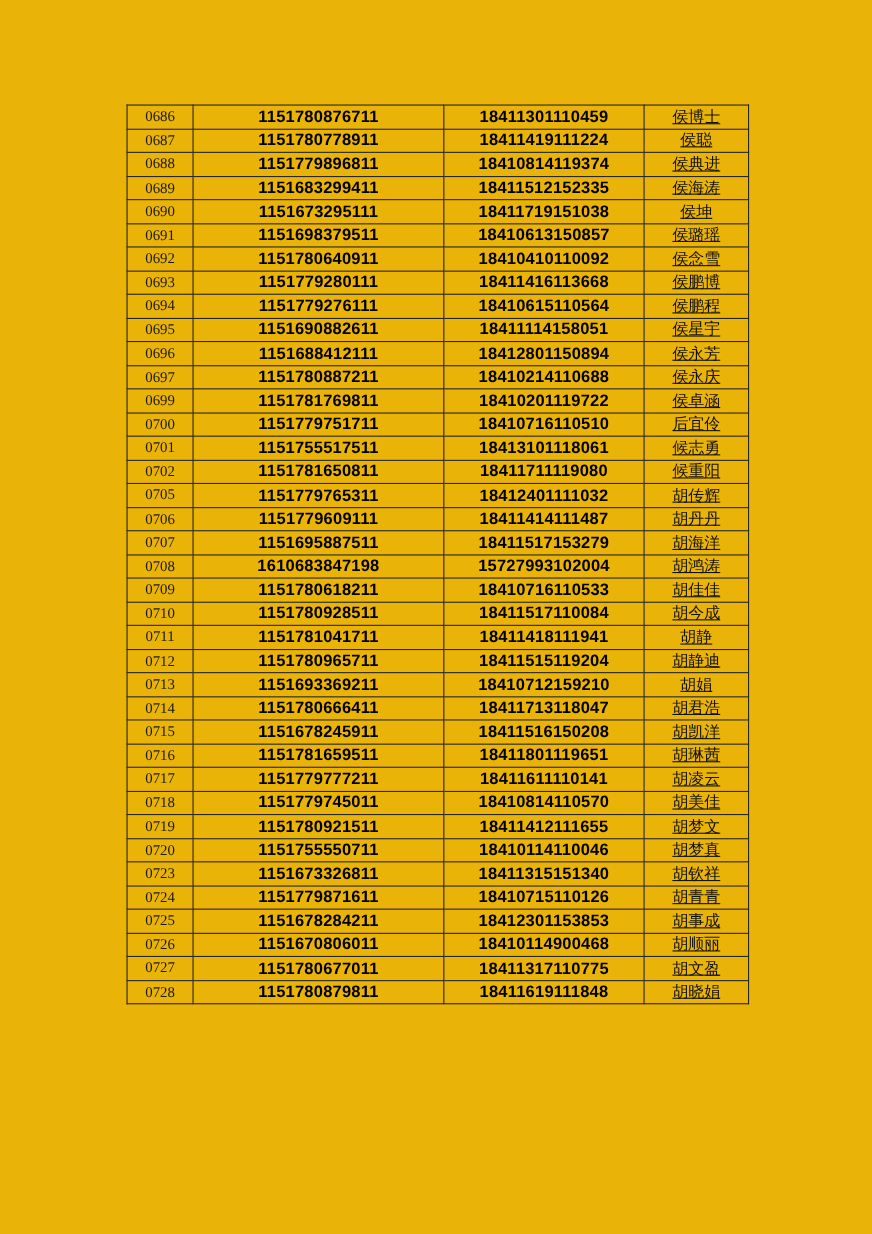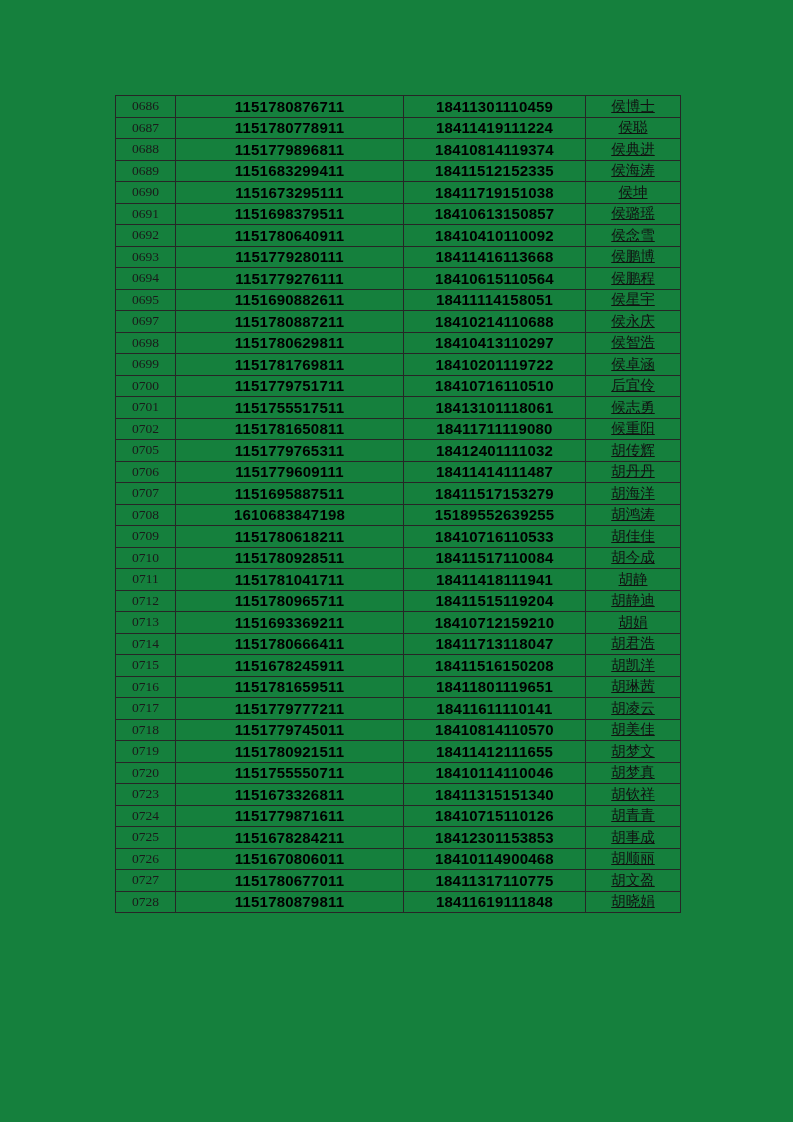--- a/index.html
+++ b/index.html
@@ -4,21 +4,21 @@
 <style>
   html, body {
     margin: 0;
     padding: 0;
     background: #ffffff;
   }
   .page {
     position: relative;
     width: 793px;
     height: 1122px;
-    background: #15803d;
+    background: #eab308;
     overflow: hidden;
   }
   table.roster {
     position: absolute;
     left: 115px;
     top: 95px;
     width: 565px;
     border-collapse: collapse;
     table-layout: fixed;
   }
@@ -116,32 +116,32 @@
           <td class="c-num">18410615110564</td>
           <td class="c-name">侯鹏程</td>
         </tr>
         <tr>
           <td class="c-index">0695</td>
           <td class="c-num">1151690882611</td>
           <td class="c-num">18411114158051</td>
           <td class="c-name">侯星宇</td>
         </tr>
         <tr>
+          <td class="c-index">0696</td>
+          <td class="c-num">1151688412111</td>
+          <td class="c-num">18412801150894</td>
+          <td class="c-name">侯永芳</td>
+        </tr>
+        <tr>
           <td class="c-index">0697</td>
           <td class="c-num">1151780887211</td>
           <td class="c-num">18410214110688</td>
           <td class="c-name">侯永庆</td>
         </tr>
         <tr>
-          <td class="c-index">0698</td>
-          <td class="c-num">1151780629811</td>
-          <td class="c-num">18410413110297</td>
-          <td class="c-name">侯智浩</td>
-        </tr>
-        <tr>
           <td class="c-index">0699</td>
           <td class="c-num">1151781769811</td>
           <td class="c-num">18410201119722</td>
           <td class="c-name">侯卓涵</td>
         </tr>
         <tr>
           <td class="c-index">0700</td>
           <td class="c-num">1151779751711</td>
           <td class="c-num">18410716110510</td>
           <td class="c-name">后宜伶</td>
@@ -172,21 +172,21 @@
         </tr>
         <tr>
           <td class="c-index">0707</td>
           <td class="c-num">1151695887511</td>
           <td class="c-num">18411517153279</td>
           <td class="c-name">胡海洋</td>
         </tr>
         <tr>
           <td class="c-index">0708</td>
           <td class="c-num">1610683847198</td>
-          <td class="c-num">15189552639255</td>
+          <td class="c-num">15727993102004</td>
           <td class="c-name">胡鸿涛</td>
         </tr>
         <tr>
           <td class="c-index">0709</td>
           <td class="c-num">1151780618211</td>
           <td class="c-num">18410716110533</td>
           <td class="c-name">胡佳佳</td>
         </tr>
         <tr>
           <td class="c-index">0710</td>

